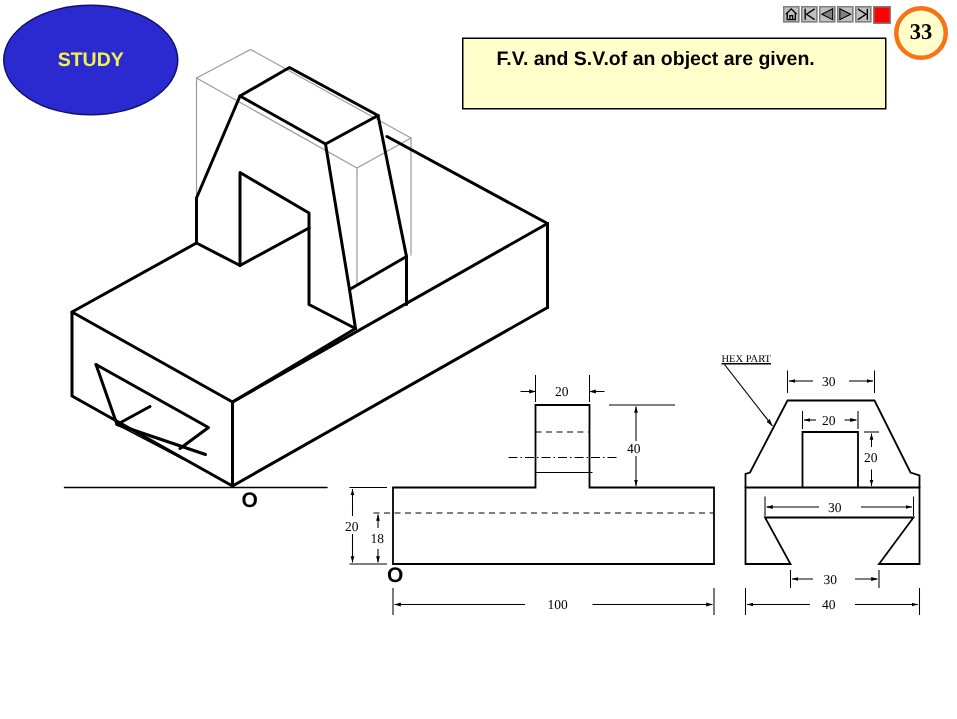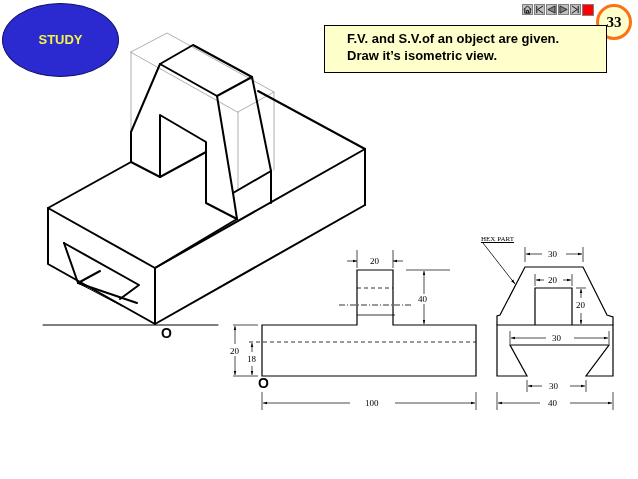--- a/index.html
+++ b/index.html
@@ -16,21 +16,21 @@
     .nav-btn { width: 11px; height: 11px; background: #c0c0c0; border: 1px solid #808080; box-sizing: border-box; display: flex; align-items: center; justify-content: center; }
     .nav-btn svg { width: 9px; height: 9px; }
     .nav-red { width: 12px; height: 12px; background: #ff0000; }
     .page-num {
       position: absolute; left: 596px; top: 4px; width: 36px; height: 36px; border-radius: 50%;
       background: #ffffcc; border: 3px solid #f97316; box-sizing: border-box;
       display: flex; align-items: center; justify-content: center;
       font-family: "Liberation Serif", serif; font-weight: bold; font-size: 15px; color: #000;
     }
     .prompt {
-      position: absolute; left: 324px; top: 25px; width: 283px; height: 48px;
+      position: absolute; left: 308px; top: 25px; width: 283px; height: 48px;
       background: #ffffcc; border: 1px solid #000; box-sizing: border-box;
       padding: 4px 0 0 22px; font-weight: bold; font-size: 13px; line-height: 17px; color: #000;
     }
     .prompt span { display: block; }
     svg.drawing { position: absolute; left: 0; top: 0; }
     .lbl { position: absolute; font-family: "Liberation Serif", serif; font-size: 9px; color: #000; background: #fff; padding: 0 1px; line-height: 10px; }
     .origin { position: absolute; font-weight: bold; font-size: 14px; color: #000; line-height: 14px; }
     .hexlbl { position: absolute; font-family: "Liberation Serif", serif; font-size: 7px; color: #000; text-decoration: underline; line-height: 8px; }
   </style>
 </head>
@@ -70,21 +70,20 @@
     <span></span>
   </div>
 </div>
 
 <div class="page-num">
   <span>33</span>
 </div>
 
 <div class="prompt">
   <span>F.V. and S.V.of  an object are given.</span>
-  <span>Draw it’s isometric view.</span>
 </div>
 
 <svg class="drawing" width="638" height="479" viewBox="0 0 638 479">
   <defs>
     <marker id="arr" viewBox="0 0 10 10" refX="10" refY="5" markerWidth="6" markerHeight="6" orient="auto-start-reverse">
       <path d="M0 2 L10 5 L0 8 Z" fill="#000"></path>
     </marker>
   </defs>
 
   <g fill="none" stroke-linecap="round" stroke-linejoin="round">

